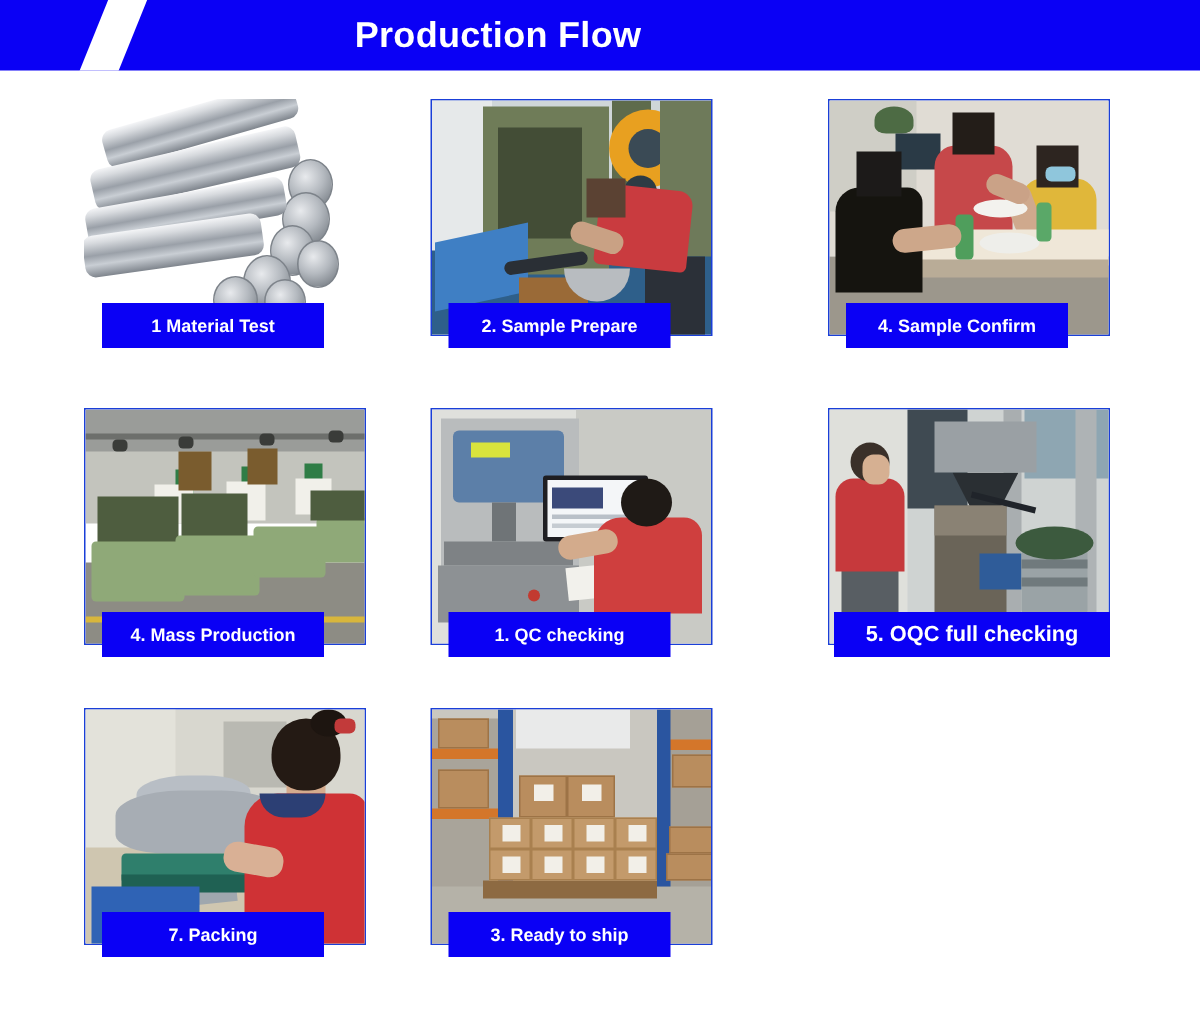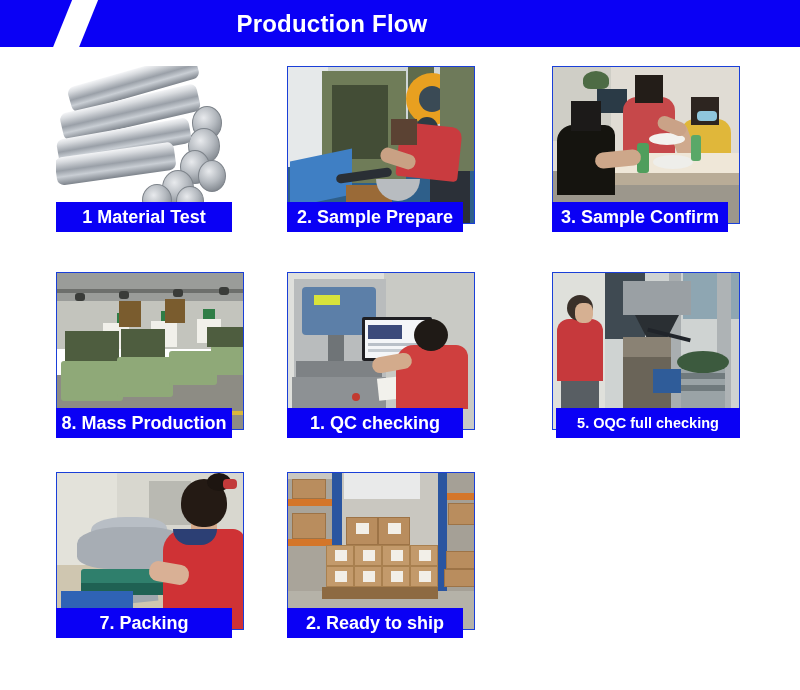--- a/index.html
+++ b/index.html
@@ -78,26 +78,27 @@
   }
   .photo.noborder {
     border: none;
     width: 190px;
     height: 158px;
   }
 
   .caption {
     position: relative;
     margin-top: -22px;
-    width: 176px;
+    margin-left: 12px;
+    width: 148px;
     height: 30px;
     line-height: 30px;
     background: #0a00f5;
     color: #ffffff;
-    font-size: 18px;
+    font-size: 12px;
     font-weight: bold;
     text-align: center;
     box-sizing: border-box;
     z-index: 5;
     white-space: nowrap;
     overflow: hidden;
   }
   .caption.wide {
     margin-left: 4px;
     width: 184px;
@@ -329,21 +330,21 @@
         <div class="b p3-t1"></div>
           <div class="b p3-h1"></div>
         <div class="b p3-plate"></div>
           <div class="b p3-a2"></div>
         <div class="b p3-plate2"></div>
         <div class="b p3-bottle"></div>
           <div class="b p3-bottle2"></div>
         <div class="b p3-a1"></div>
       </div>
     </div>
-    <div class="caption">3. Sample Confirm</div>
+    <div class="caption">4. Sample Confirm</div>
   </div>
 
   <div class="card card-col-0 card-row-1">
     <div class="photo">
       <div class="scene">
         <div class="b p4-ceil"></div>
           <div class="b p4-wall"></div>
           <div class="b p4-floor"></div>
         <div class="b p4-beam1"></div>
         <div class="b p4-lamp" style="left:18px;top:20px;width:10px;height:8px;"></div>
@@ -361,21 +362,21 @@
         <div class="b p4-dark" style="left:8px;top:58px;width:54px;height:34px;"></div>
         <div class="b p4-mach" style="left:4px;top:88px;width:62px;height:40px;"></div>
         <div class="b p4-dark" style="left:64px;top:56px;width:44px;height:32px;"></div>
         <div class="b p4-mach" style="left:60px;top:84px;width:56px;height:40px;"></div>
         <div class="b p4-mach" style="left:112px;top:78px;width:48px;height:34px;"></div>
         <div class="b p4-mach" style="left:154px;top:72px;width:34px;height:30px;"></div>
         <div class="b p4-dark" style="left:150px;top:54px;width:38px;height:20px;"></div>
         <div class="b p4-yellow"></div>
       </div>
     </div>
-    <div class="caption">8. Mass Production</div>
+    <div class="caption">4. Mass Production</div>
   </div>
 
   <div class="card card-col-1 card-row-1">
     <div class="photo">
       <div class="scene">
         <div class="b p5-wall"></div>
           <div class="b p5-wall2"></div>
         <div class="b p5-mach"></div>
           <div class="b p5-machd"></div>
           <div class="b p5-label"></div>
@@ -486,16 +487,16 @@
         <div class="b p8-box" style="left:38px;top:93px;width:28px;height:21px;"></div>
         <div class="b p8-lbl" style="left:47px;top:98px;width:12px;height:11px;"></div>
         <div class="b p8-box" style="left:66px;top:93px;width:28px;height:21px;"></div>
         <div class="b p8-lbl" style="left:75px;top:98px;width:12px;height:11px;"></div>
         <div class="b p8-box" style="left:94px;top:93px;width:28px;height:21px;"></div>
         <div class="b p8-lbl" style="left:103px;top:98px;width:12px;height:11px;"></div>
         <div class="b p8-box" style="left:122px;top:93px;width:28px;height:21px;"></div>
         <div class="b p8-lbl" style="left:131px;top:98px;width:12px;height:11px;"></div>
       </div>
     </div>
-    <div class="caption">2. Ready to ship</div>
+    <div class="caption">3. Ready to ship</div>
   </div>
 
 </div>
 
 </body></html>

